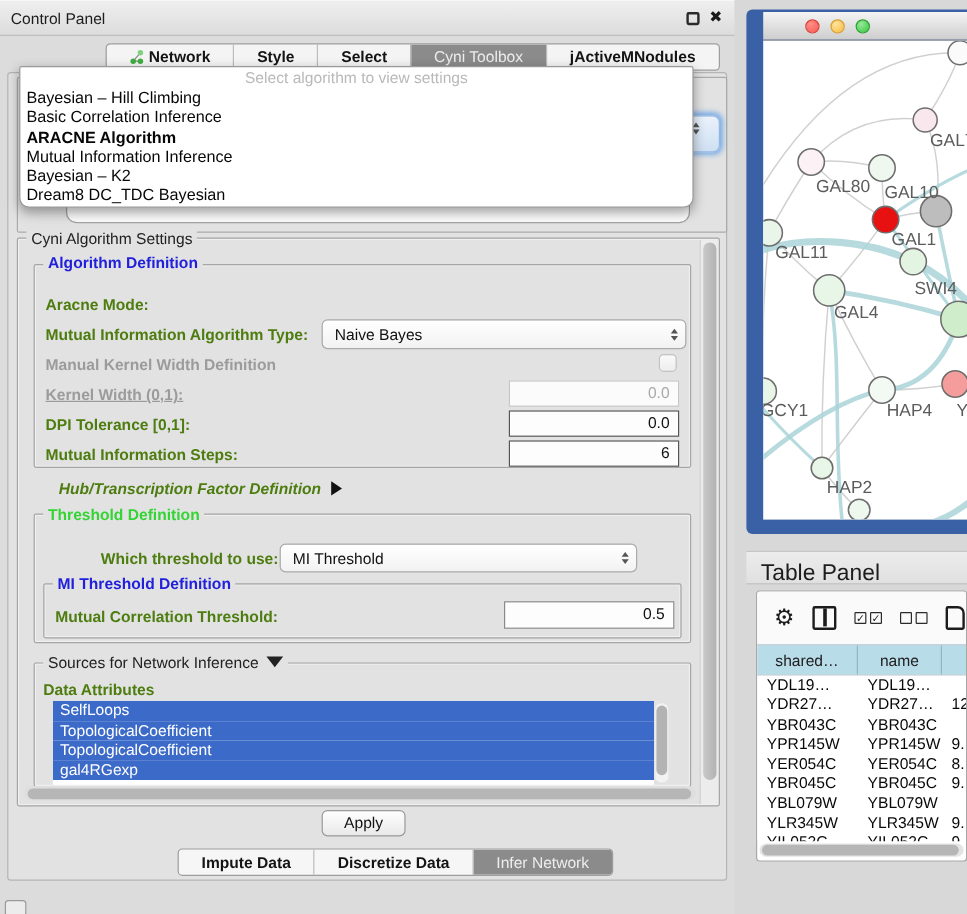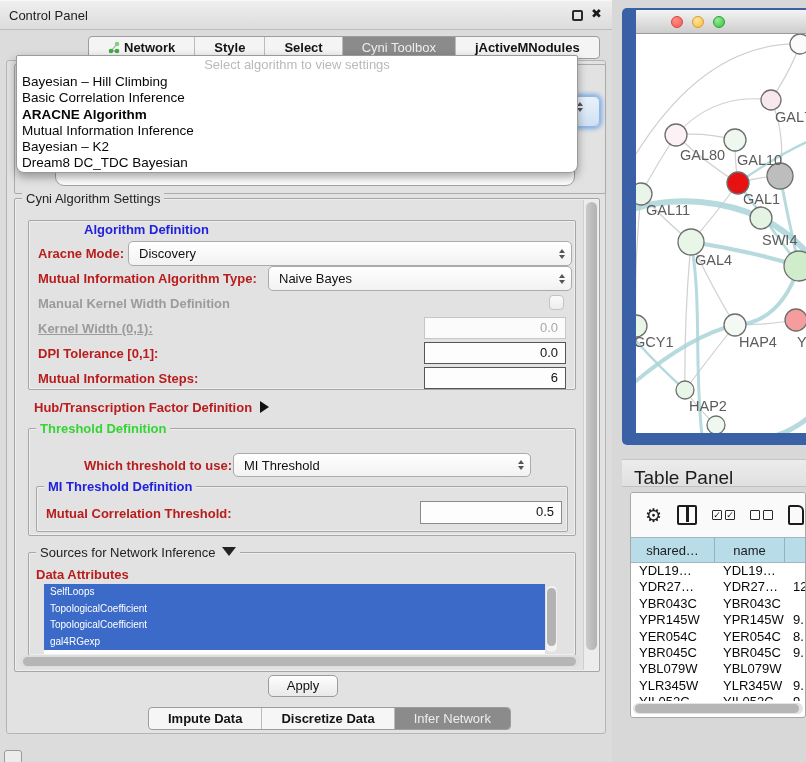--- a/index.html
+++ b/index.html
@@ -41,21 +41,21 @@
   .algo-popup { position:absolute; left:16px; top:55px; width:562px; height:118px;
     background:#fff; border:1px solid #9a9a9a; border-radius:2px 2px 8px 8px;
     box-shadow:0 4px 10px rgba(0,0,0,.35); z-index:6; padding-top:1px; }
   .algo-ph { text-align:center; color:#b9b9b9; font-size:13px; height:17px; line-height:16px; }
   .algo-item { font-size:13.5px; color:#070707; padding-left:5px; height:16.3px; line-height:16.3px; white-space:nowrap; }
   .algo-item.bold { font-weight:bold; }
 
   
   .grp { position:absolute; border:1px solid #a6a6a6; border-radius:2px; box-shadow:inset 0 0 0 1px rgba(255,255,255,.45); }
   .grp-label { position:absolute; font-size:13px; background:#e2e2e2; padding:0 4px; white-space:nowrap; z-index:3; }
-  .lbl { position:absolute; font-size:13px; font-weight:bold; color:#b91c1c; white-space:nowrap; }
+  .lbl { position:absolute; font-size:13px; font-weight:bold; color:#4d7c0f; white-space:nowrap; }
   .lbl.dis { color:#9b9b9b; }
   .blue { color:#2121dd; font-weight:bold; }
   .green { color:#35d435; font-weight:bold; }
 
   .combo { position:absolute; background:linear-gradient(#ffffff,#f2f2f2); border:1px solid #ababab;
     border-radius:5px; font-size:13px; color:#111; display:flex; align-items:center; }
   .combo .ctext { padding-left:10px; flex:1; white-space:nowrap; overflow:hidden; }
   .spin { width:18px; display:flex; flex-direction:column; align-items:center; justify-content:center; gap:2px; }
   .spin i { width:0; height:0; border-left:3.5px solid transparent; border-right:3.5px solid transparent; display:block; }
   .spin .up { border-bottom:4.5px solid #555; }
@@ -66,21 +66,21 @@
   .tinput.dis { border:1px solid #c6c6c6; color:#a9a9a9; background:#fbfbfb; }
   .checkbox { position:absolute; width:15px; height:15px; border:1px solid #c3c3c3; border-radius:4px;
     background:linear-gradient(#fafafa,#ededed); }
 
   .tri-right { display:inline-block; width:0; height:0; border-top:6px solid transparent;
     border-bottom:6px solid transparent; border-left:9px solid #111; margin-left:8px; vertical-align:-1px; }
   .tri-down { display:inline-block; width:0; height:0; border-left:7px solid transparent;
     border-right:7px solid transparent; border-top:9px solid #222; margin-left:6px; vertical-align:1px; }
 
   .attr-list { position:absolute; left:44px; top:584px; width:501px; height:70px; background:#fff; overflow:hidden; }
-  .attr-item { background:#3c6ac8; color:#fff; font-size:10px; height:16.5px; line-height:16.5px; padding-left:6px; white-space:nowrap; }
+  .attr-item { background:#3c6ac8; color:#fff; font-size:13px; height:16.5px; line-height:16.5px; padding-left:6px; white-space:nowrap; }
   .vscroll-sm { position:absolute; left:546px; top:586px; width:11px; height:66px; background:#f2f2f2; border-radius:5px; }
   .vscroll-sm .thumb { position:absolute; left:1px; top:2px; width:9px; height:58px; background:#b3b3b3; border-radius:5px; }
 
   .settings-vscroll { position:absolute; left:583px; top:200px; width:15px; height:470px; background:#ececec; border-left:1px solid #cfcfcf; }
   .settings-vscroll .thumb { position:absolute; left:2px; top:2px; width:11px; height:448px;
     background:linear-gradient(90deg,#c9c9c9,#b2b2b2); border-radius:6px; }
   .hscroll { position:absolute; left:20px; top:655px; width:560px; height:12px; background:#dedede; border-radius:6px; }
   .hscroll .thumb { position:absolute; left:3px; top:1.5px; width:553px; height:9px; background:#b6b6b6; border-radius:5px; }
 
   .apply-btn { position:absolute; left:268px; top:675px; width:70px; height:22px;
@@ -184,30 +184,23 @@
         <div class="algo-item">Mutual Information Inference</div>
         <div class="algo-item">Bayesian – K2</div>
         <div class="algo-item">Dream8 DC_TDC Bayesian</div>
       </div>
   </div>
 
   <div class="grp" style="left:14px; top:198px; width:586px; height:474px;"></div>
   <span class="grp-label" style="left:22px; top:191px; color:#222;">Cyni Algorithm Settings</span>
 
   <div class="grp" style="left:28px; top:220px; width:548px; height:170px;"></div>
-  <span class="grp-label blue" style="left:36px; top:222px;margin-left:44px;">Algorithm Definition</span>
+  <span class="grp-label blue" style="left:36px; top:211px;">Algorithm Definition</span>
 
   <span class="lbl" style="left:38px; top:246px;">Aracne Mode:</span>
-  <div class="combo" style="left:128px; top:241px; width:444px; height:25px;">
-    <span class="ctext">Discovery</span>
-    <span class="spin">
-        <i class="up"></i>
-        <i class="dn"></i>
-      </span>
-  </div>
 
   <span class="lbl" style="left:38px; top:271px;">Mutual Information Algorithm Type:</span>
   <div class="combo" style="left:268px; top:266px; width:304px; height:25px;">
     <span class="ctext">Naive Bayes</span>
     <span class="spin">
         <i class="up"></i>
         <i class="dn"></i>
       </span>
   </div>
 
@@ -216,21 +209,21 @@
 
   <span class="lbl dis" style="left:38px; top:321px;text-decoration:underline;">Kernel Width (0,1):</span>
   <div class="tinput dis" style="left:424px; top:317px; width:142px; height:22px;">0.0</div>
 
   <span class="lbl" style="left:38px; top:346px;">DPI Tolerance [0,1]:</span>
   <div class="tinput" style="left:424px; top:342px; width:142px; height:22px;">0.0</div>
 
   <span class="lbl" style="left:38px; top:371px;">Mutual Information Steps:</span>
   <div class="tinput" style="left:424px; top:367px; width:142px; height:22px;">6</div>
 
-  <span class="lbl" style="left:34px; top:400px;">
+  <span class="lbl" style="left:49px; top:400px;font-style:italic;">
     <span>Hub/Transcription Factor Definition</span><span class="tri-right"></span>
   </span>
 
   <div class="grp" style="left:28px; top:428px; width:548px; height:108px;"></div>
   <span class="grp-label green" style="left:36px; top:421px;">Threshold Definition</span>
 
   <span class="lbl" style="left:84px; top:458px;">Which threshold to use:</span>
   <div class="combo" style="left:233px; top:453px; width:298px; height:24px;">
     <span class="ctext">MI Threshold</span>
     <span class="spin">

